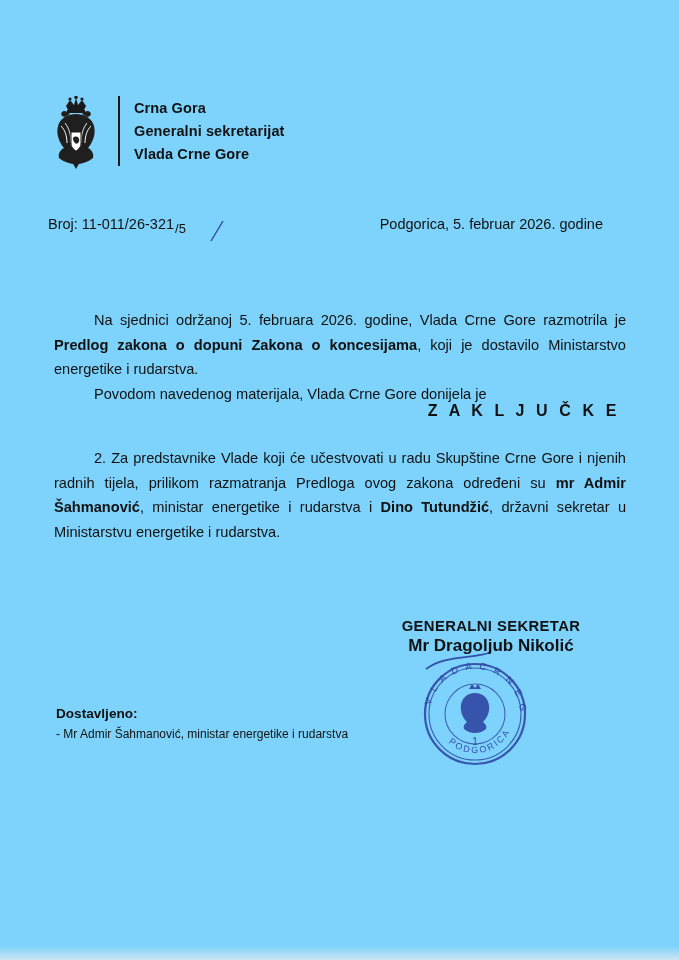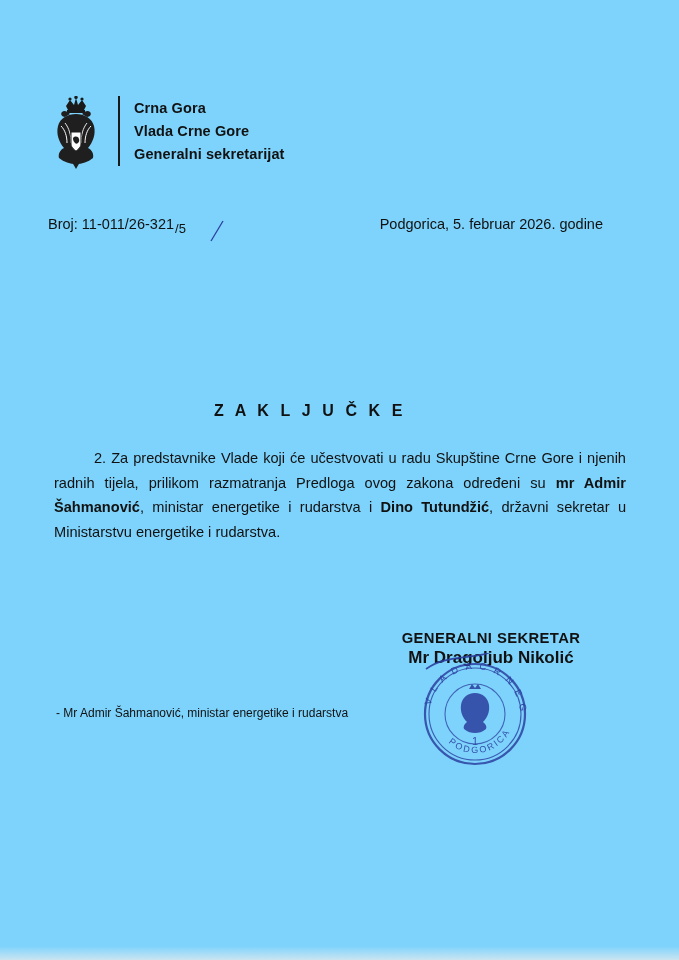--- a/index.html
+++ b/index.html
@@ -111,21 +111,21 @@
   }
   .indent { text-indent: 40px; }
   .b { font-weight: bold; }
 
   
   .doc-title {
     position: absolute;
     top: 402px;
     left: 0;
     width: 620px;
-    text-align: center;
+    text-align: right;
     font-size: 16px;
     font-weight: bold;
     letter-spacing: 3.6px;
   }
 
   
   .conclusions {
     position: absolute;
     left: 54px;
     width: 572px;
@@ -138,21 +138,20 @@
   .conclusions p { margin: 0; }
   .conclusions p + p { margin-top: 11px; }
 
   
   .signature {
     position: absolute;
     top: 618px;
     right: 48px;
     text-align: center;
     width: 280px;
-    margin-top: 12px;
   }
   .signature .line1 {
     font-size: 14.8px;
     font-weight: bold;
     letter-spacing: 0.4px;
   }
   .signature .line2 {
     font-size: 17px;
     font-weight: bold;
     margin-top: 2px;
@@ -219,34 +218,36 @@
         <path d="M34 18 C37 15 40 14 42 16 C44 18 42 21 39 21" fill="#1f1f1f"></path>
 
         <path d="M23 36 L33 36 L33 48 C33 52 28 55 28 55 C28 55 23 52 23 48 Z" fill="#fdfdfd" stroke="#1f1f1f" stroke-width="1"></path>
         <path d="M25 42 C27 40 30 40 31 43 C32 46 29 49 27 47 C25 45 25 43 25 42 Z" fill="#1f1f1f"></path>
 
         <path d="M24 66 L28 73 L32 66 Z" fill="#1f1f1f"></path>
       </svg>
     </div>
     <div class="header-text">
       <div>Crna Gora</div>
+      <div>Generalni sekretarijat</div>
       <div>Vlada Crne Gore</div>
-      <div>Generalni sekretarijat</div>
     </div>
   </div>
 
   <div class="refline">
     <span class="ref-number"><span>Broj: 11-011/26-321</span><span class="ref-suffix">/5</span></span>
     <svg class="ref-strike" viewBox="0 0 18 22">
       <path d="M15 1 L3 21" stroke="#2b3fa0" stroke-width="1.3" fill="none"></path>
     </svg>
     <span class="ref-place">Podgorica, 5. februar 2026. godine</span>
   </div>
 
   <div class="body-block">
+    <p class="indent"><span>Na sjednici održanoj 5. februara 2026. godine, Vlada Crne Gore razmotrila je </span><span class="b">Predlog zakona o dopuni Zakona o koncesijama</span><span>, koji je dostavilo Ministarstvo energetike i rudarstva.</span></p>
+    <p class="indent">Povodom navedenog materijala, Vlada Crne Gore donijela je</p>
   </div>
 
   <div class="doc-title">Z A K L J U Č K E</div>
 
   <div class="conclusions">
     <p class="indent"><span>2.</span> <span>Za predstavnike Vlade koji će učestvovati u radu Skupštine Crne Gore i njenih radnih tijela, prilikom razmatranja Predloga ovog zakona određeni su </span><span class="b">mr Admir Šahmanović</span><span>, ministar energetike i rudarstva i </span><span class="b">Dino Tutundžić</span><span>, državni sekretar u Ministarstvu energetike i rudarstva.</span></p>
   </div>
 
   <div class="signature">
     <div class="line1">GENERALNI SEKRETAR</div>
@@ -274,17 +275,18 @@
         <path d="M61 40 C53 40 48 45 47 52 C46 59 49 65 53 69 C50 71 49 74 50 76 C54 79 57 80 61 80 C65 80 68 79 72 76 C73 74 72 71 69 69 C73 65 76 59 75 52 C74 45 69 40 61 40 Z"></path>
         <path d="M55 36 L58 31 L61 35 L64 31 L67 36 Z"></path>
       </g>
       <text x="61" y="92" text-anchor="middle" font-family="'Liberation Sans', sans-serif" font-size="11" fill="#2b3fa0" opacity="0.9">1</text>
 
       <path d="M2 24 C24 8 52 16 74 4" stroke="#2b3fa0" stroke-width="1.6" fill="none" opacity="0.9" transform="translate(10,-8)"></path>
     </svg>
   </div>
 
   <div class="delivery">
+    <div class="d-title">Dostavljeno:</div>
     <div class="d-item">- Mr Admir Šahmanović, ministar energetike i rudarstva</div>
   </div>
 
   <div class="scan-edge"></div>
 </div>
 
 </body></html>

